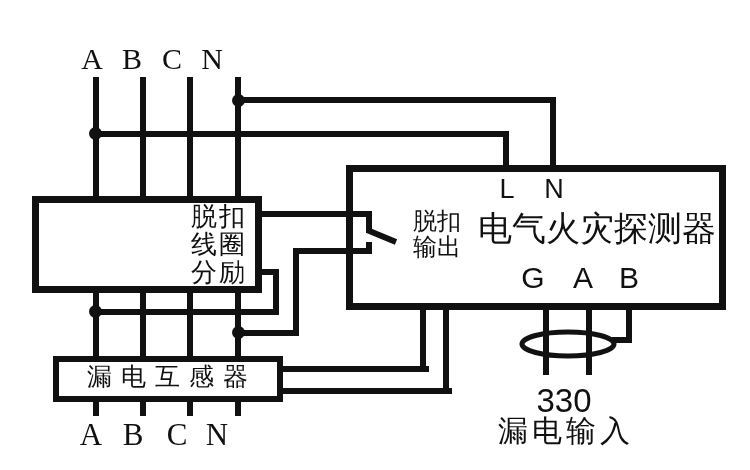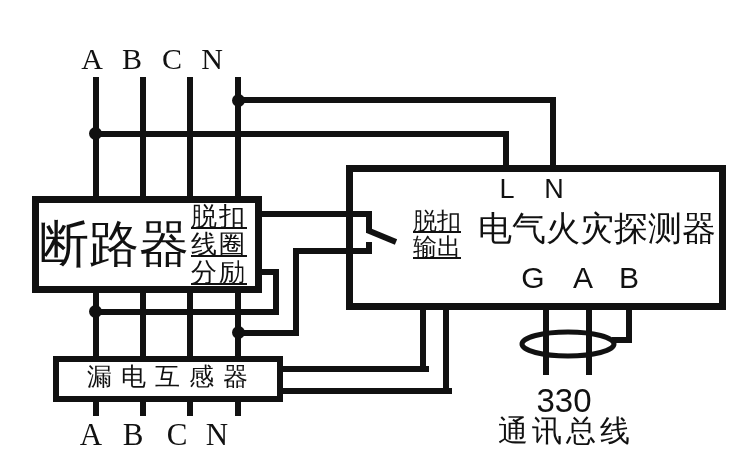--- a/index.html
+++ b/index.html
@@ -14,21 +14,21 @@
   
   .box{position:absolute;background:#fff;border:7px solid #111;box-sizing:border-box;}
   .box-thin{border-width:6px;}
   
   .t{position:absolute;white-space:nowrap;line-height:1;color:#111;}
   .cx{transform:translateX(-50%);}
   .sans{font-family:"Liberation Sans","DejaVu Sans",sans-serif;}
   .serif{font-family:"Liberation Serif","DejaVu Serif",serif;}
   .fs30{font-size:30px;}
   .fs31{font-size:31px;}
-  .stack{text-align:left;text-decoration:underline;}
+  .stack{text-align:left;}
   .stack span{display:block;}
   svg.overlay{position:absolute;left:0;top:0;pointer-events:none;}
 </style>
 </head>
 <body>
 
 <div class="stage">
 
   <div class="box" style="left:32px;top:196px;width:230px;height:97px;"></div>
   <div class="box" style="left:346px;top:165px;width:380px;height:145px;"></div>
@@ -82,41 +82,40 @@
   <svg class="overlay" width="750" height="470" viewBox="0 0 750 470">
     <line x1="367" y1="230" x2="396" y2="242" stroke="#111" stroke-width="6"></line>
     <ellipse cx="568" cy="344" rx="46" ry="12" fill="none" stroke="#111" stroke-width="5"></ellipse>
   </svg>
 
   <span class="t cx serif fs30" style="left:92px;top:44px;">A</span>
   <span class="t cx serif fs30" style="left:132px;top:44px;">B</span>
   <span class="t cx serif fs30" style="left:172px;top:44px;">C</span>
   <span class="t cx serif fs30" style="left:212px;top:44px;">N</span>
 
-  <span class="t cx serif" style="left:114px;top:219px;font-size:50px;">断路器</span>
   <div class="t cx serif stack" style="left:219px;top:203px;font-size:26px;line-height:28px;letter-spacing:2px;">
     <span>脱扣</span>
     <span>线圈</span>
     <span>分励</span>
   </div>
 
   <span class="t cx sans" style="left:507px;top:176px;font-size:27px;">L</span>
   <span class="t cx sans" style="left:554px;top:176px;font-size:27px;">N</span>
   <span class="t cx serif" style="left:597px;top:212px;font-size:34px;">电气火灾探测器</span>
   <div class="t cx serif stack" style="left:437px;top:208px;font-size:24px;line-height:26px;text-align:center;">
     <span>脱扣</span>
     <span>输出</span>
   </div>
   <span class="t cx sans" style="left:533px;top:263px;font-size:30px;">G</span>
   <span class="t cx sans" style="left:583px;top:263px;font-size:30px;">A</span>
   <span class="t cx sans" style="left:629px;top:263px;font-size:30px;">B</span>
 
   <span class="t cx serif" style="left:172px;top:364px;font-size:25px;letter-spacing:9px;">漏电互感器</span>
 
   <span class="t cx sans" style="left:564px;top:384px;font-size:33px;">330</span>
-  <span class="t cx serif" style="left:566px;top:416px;font-size:30px;letter-spacing:4px;">通讯总线</span>
+  <span class="t cx serif" style="left:566px;top:416px;font-size:30px;letter-spacing:4px;">漏电输入</span>
 
   <span class="t cx serif fs31" style="left:91px;top:419px;">A</span>
   <span class="t cx serif fs31" style="left:133px;top:419px;">B</span>
   <span class="t cx serif fs31" style="left:177px;top:419px;">C</span>
   <span class="t cx serif fs31" style="left:217px;top:419px;">N</span>
 
 </div>
 
 </body></html>

